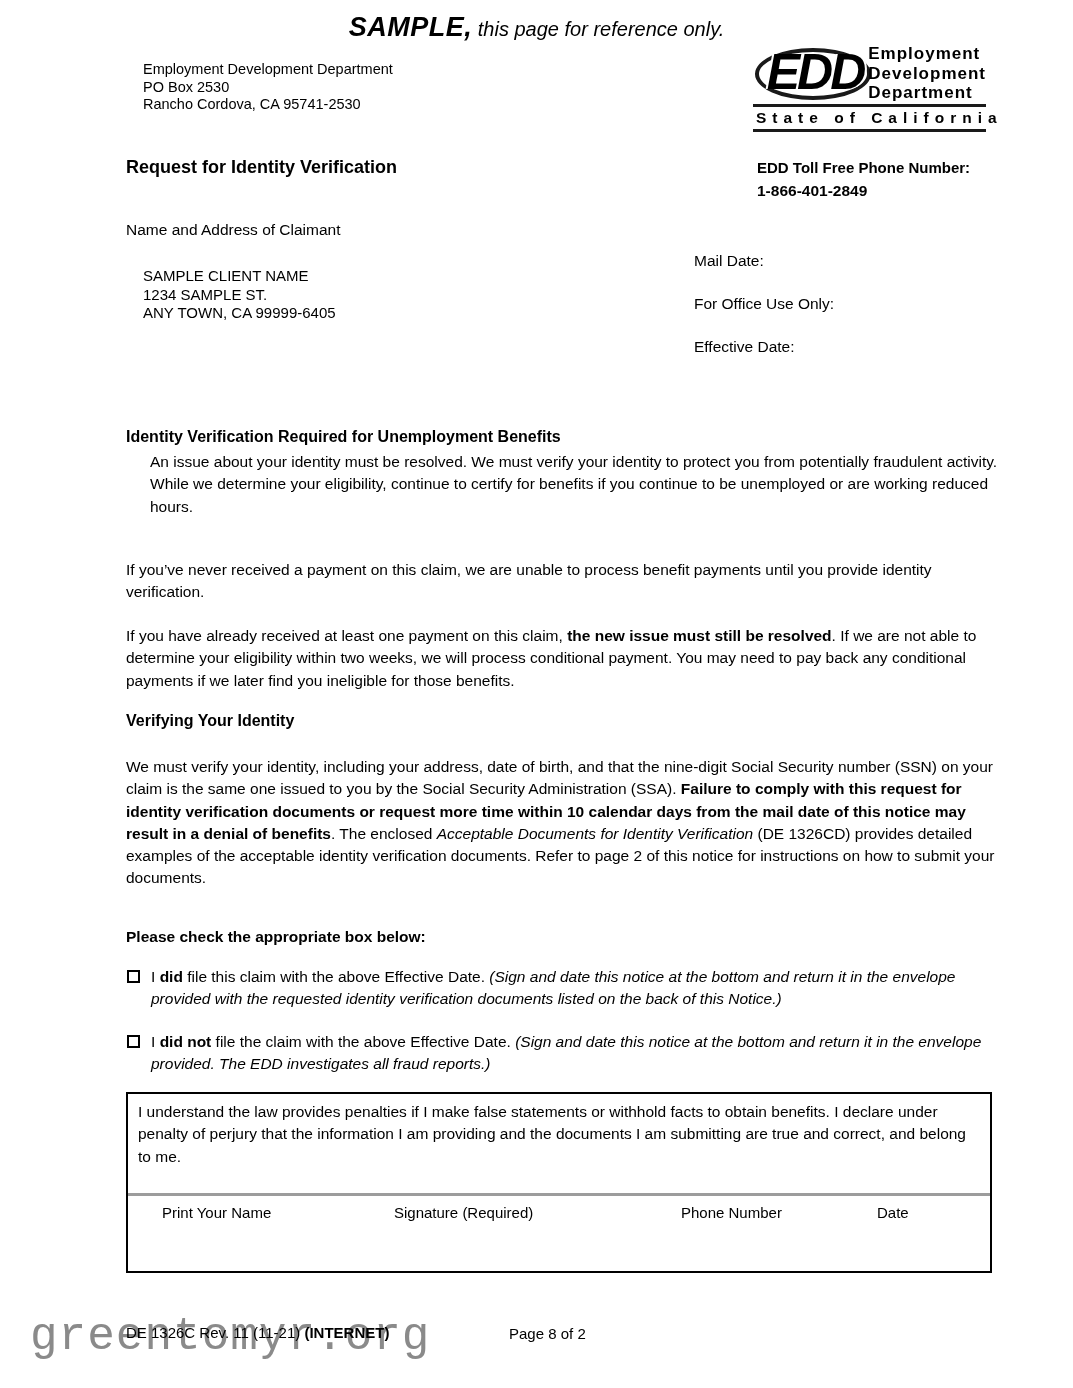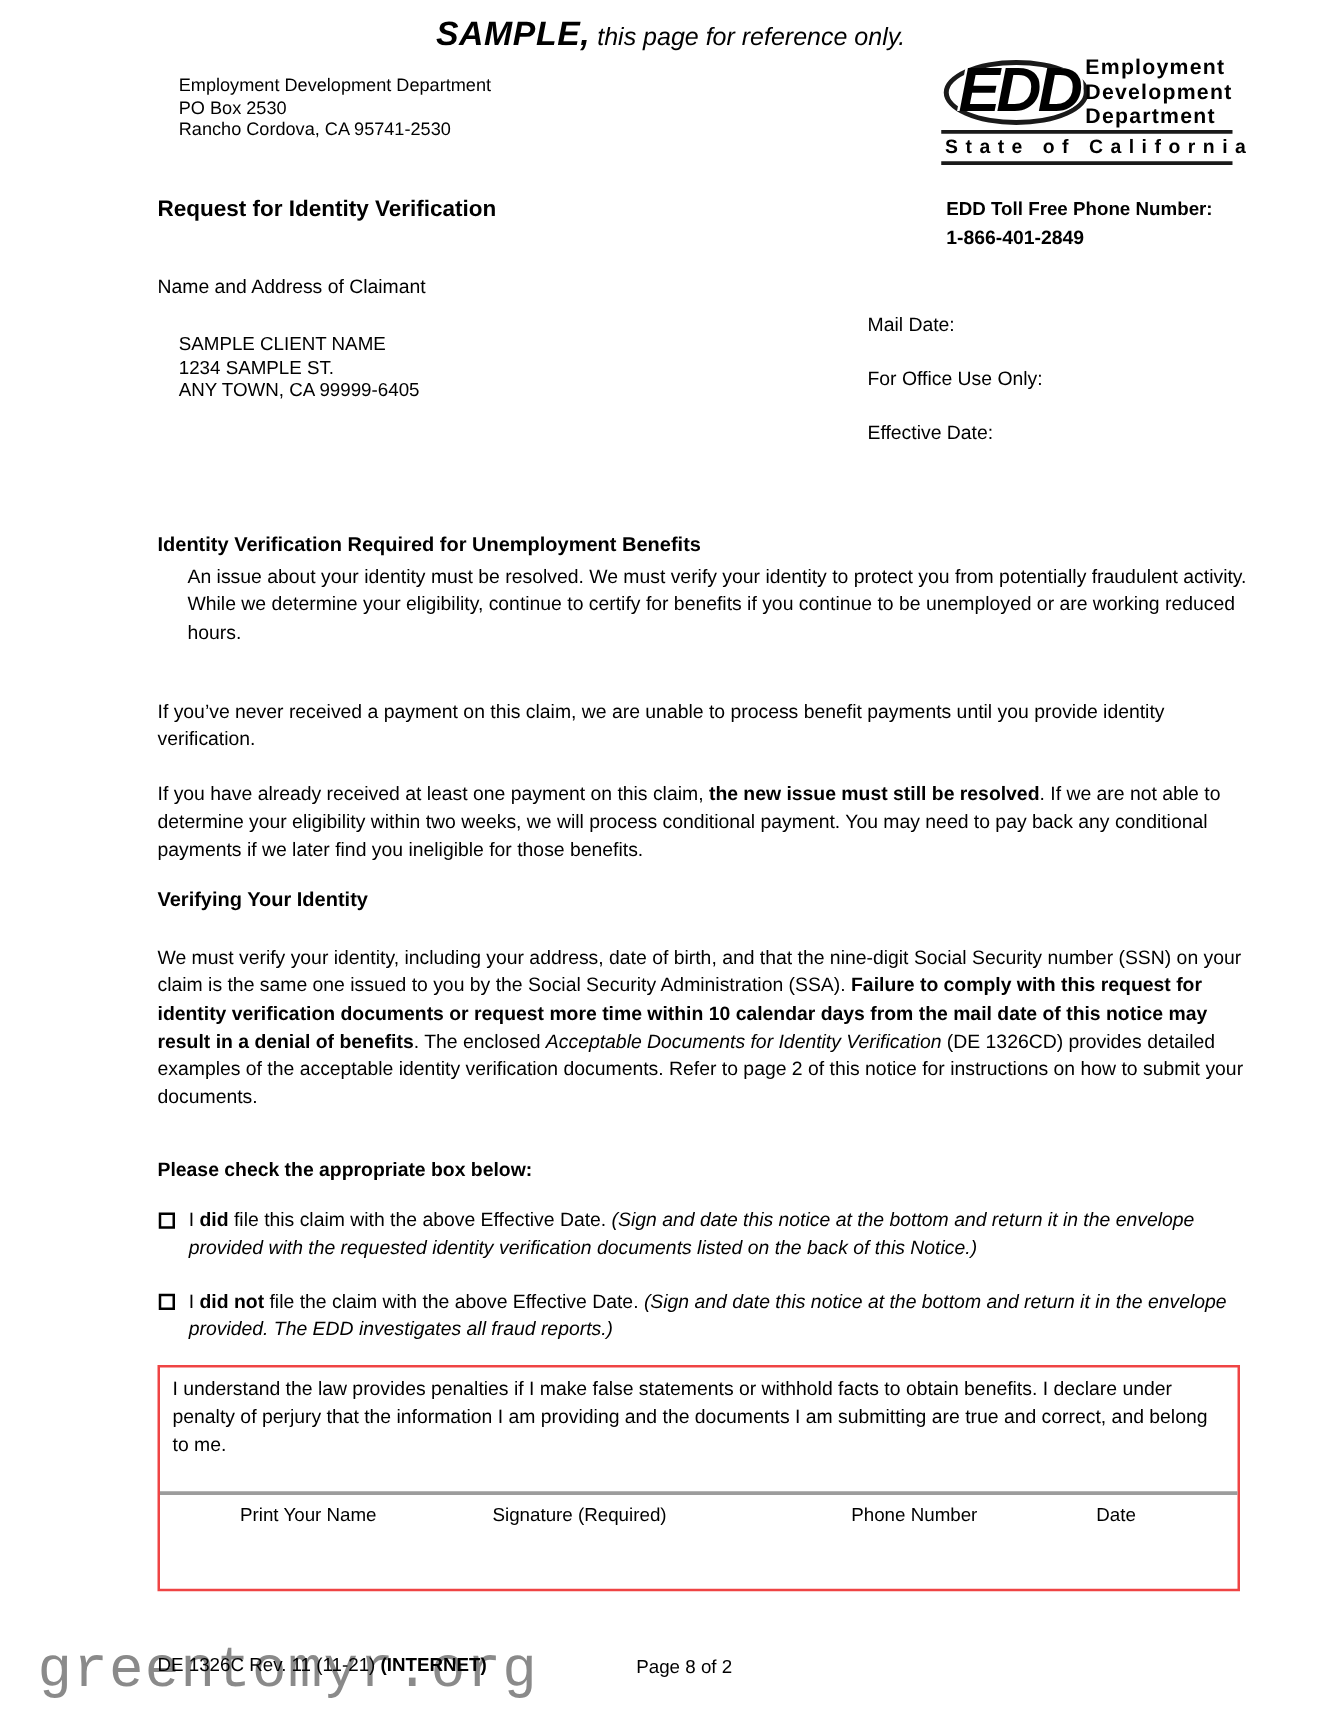--- a/index.html
+++ b/index.html
@@ -50,26 +50,26 @@
   .p4 { top:756px; }
   .checkbox-heading { position:absolute; left:126px; top:928px; font-size:15.5px; font-weight:700; }
 
   .check-row { position:absolute; left:127px; width:880px; display:flex; align-items:flex-start; font-size:15.5px; line-height:22.3px; }
   .cb1 { top:966px; }
   .cb2 { top:1031px; }
   .checkbox { flex:0 0 auto; width:13px; height:13px; border:2px solid #000; margin:4px 11px 0 0; background:#fff; cursor:pointer; }
   .check-text { flex:1 1 auto; }
 
   
-  .sig-box { position:absolute; left:126px; top:1092px; width:866px; height:181px; border:2px solid #ef4444; }
+  .sig-box { position:absolute; left:126px; top:1092px; width:866px; height:181px; border:2px solid #000000; }
   .sig-decl { padding:7px 10px 0 10px; font-size:15.5px; line-height:22.3px; }
   .sig-divider { position:absolute; left:0; right:0; top:99px; height:3px; background:#9c9c9c; }
   .sig-labels { position:absolute; left:0; top:110px; width:100%; height:24px; font-size:15px; }
   .sig-label { position:absolute; top:0; white-space:nowrap; }
-  .sig-label.f0 { left:34px;margin-left:30px; }
+  .sig-label.f0 { left:34px; }
   .sig-label.f1 { left:266px; }
   .sig-label.f2 { left:553px; }
   .sig-label.f3 { left:749px; }
 
   
   .watermark {
     position:absolute; left:30px; top:1309px; z-index:1;
     font-family:"Liberation Mono", monospace; font-size:46px; line-height:56px;
     letter-spacing:1px; color:#6e6e6e; opacity:.8; white-space:nowrap;
   }

